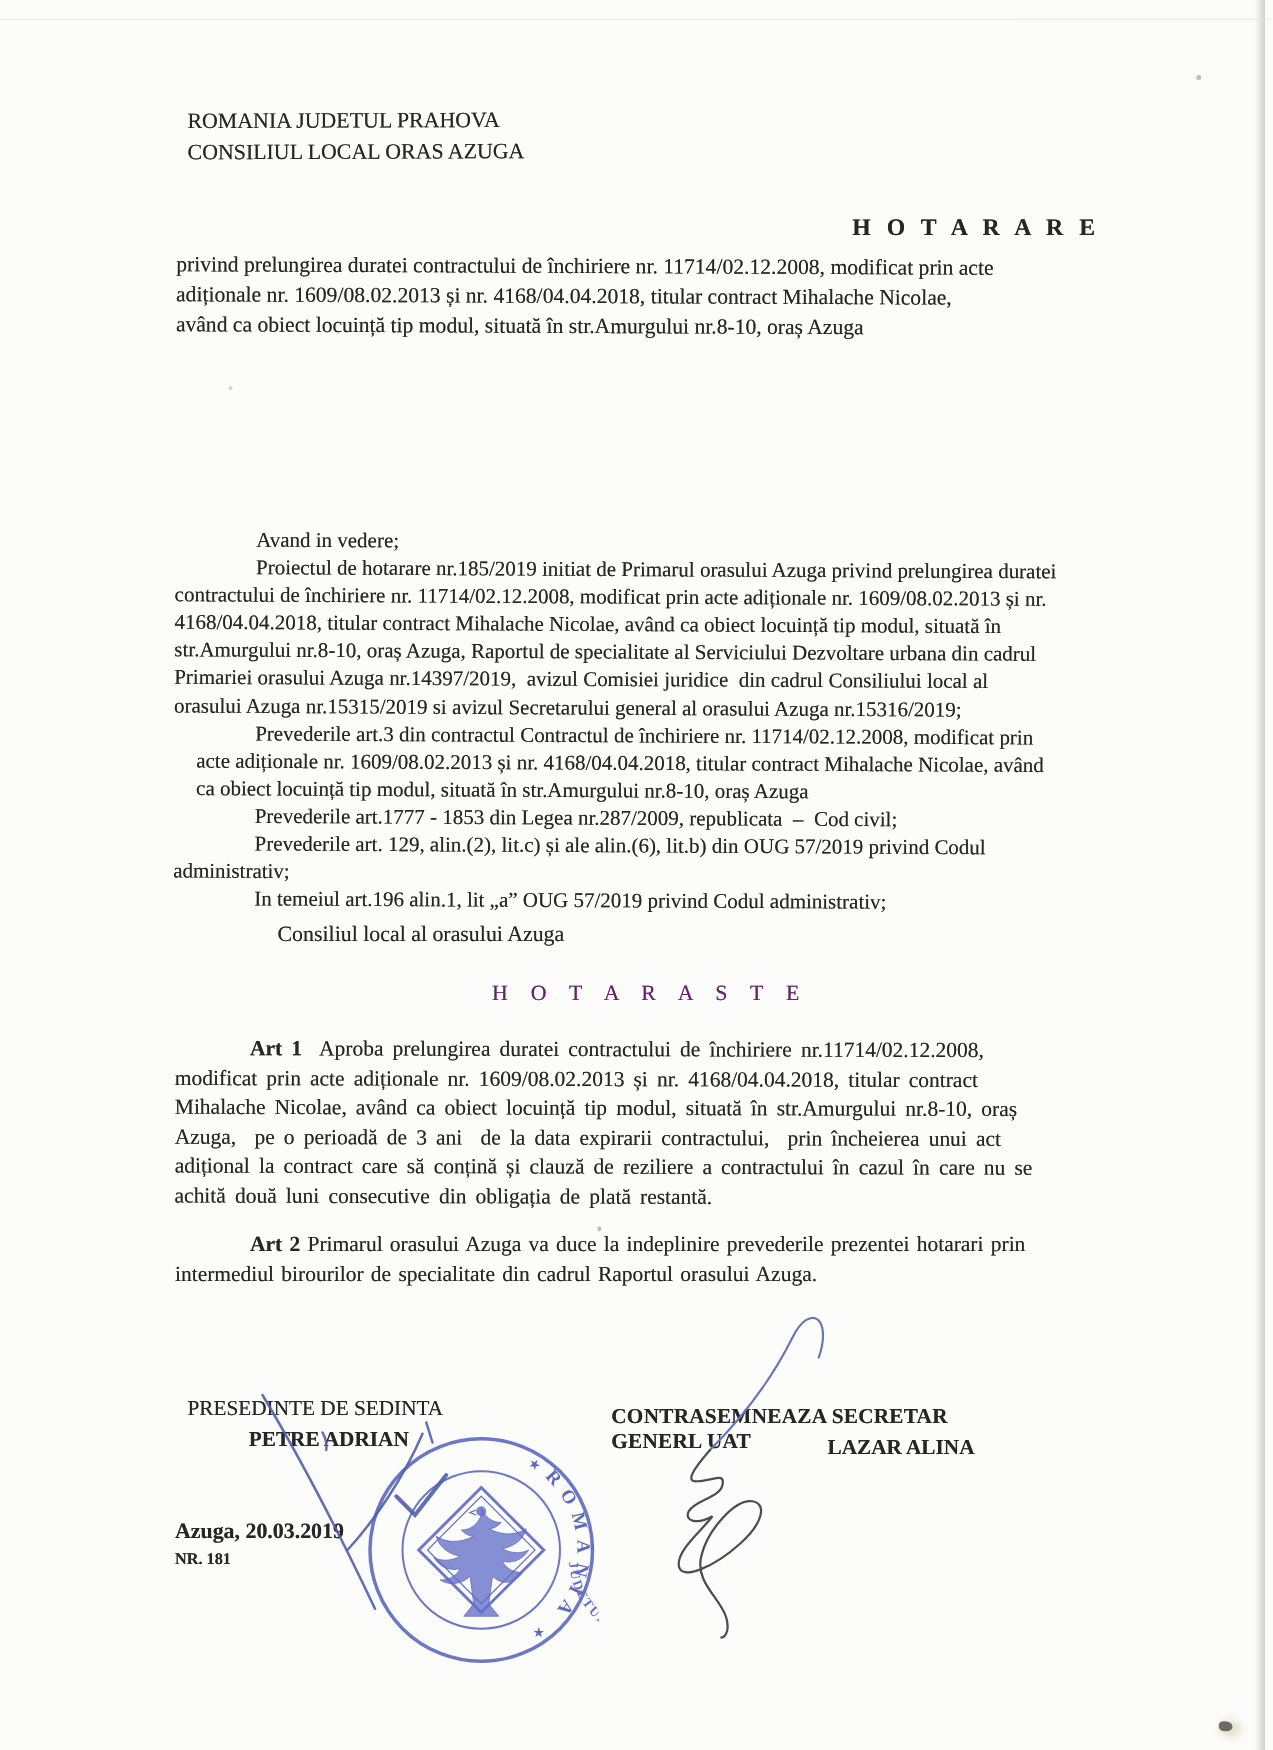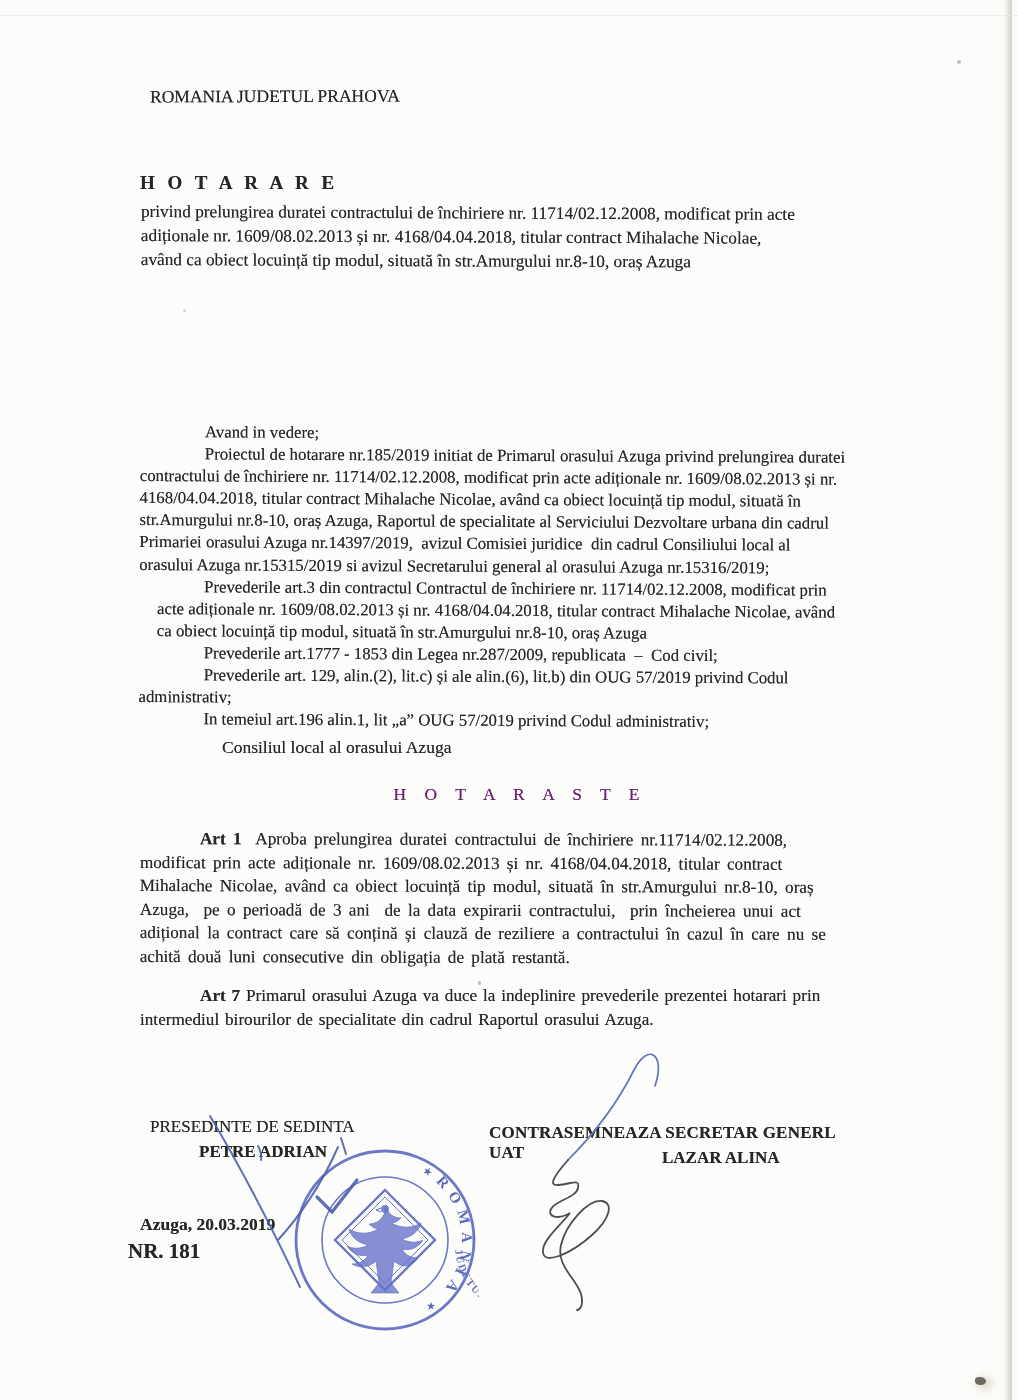--- a/index.html
+++ b/index.html
@@ -3,43 +3,43 @@
 <meta charset="utf-8">
 <style>
   html,body{margin:0;padding:0;}
   body{
     width:1018px;height:1400px;
     background:#fbfbf9;
     font-family:"Liberation Serif","DejaVu Serif",serif;
     color:#262626;
     overflow:hidden;
   }
-  .page{position:relative;width:812px;height:1400px;background:#fcfcfa;padding-left:35px;}
+  .page{position:relative;width:812px;height:1400px;background:#fcfcfa;}
   .txt{position:absolute;text-shadow:0 0 .45px rgba(45,45,45,.65);}
   .ln{white-space:pre;line-height:inherit;}
   .ind{padding-left:65px;}
   .ind-sm{padding-left:18px;}
   .b{font-weight:bold;}
 
   .letterhead{left:150px;top:84px;font-size:17.5px;line-height:25px;transform:rotate(-.2deg);}
-  .doc-title{left:140px;top:172px;width:740px;text-align:left;font-size:19px;font-weight:bold;letter-spacing:4px;}
+  .doc-title{left:140px;top:172px;width:740px;text-align:right;font-size:19px;font-weight:bold;letter-spacing:4px;}
   .subtitle{left:141px;top:200px;font-size:17.3px;line-height:24px;transform:rotate(.25deg);transform-origin:left top;}
   .preamble{left:140px;top:421px;font-size:16.8px;line-height:22.1px;transform:rotate(.3deg);transform-origin:left top;}
   .council{left:222px;top:737px;font-size:17.5px;font-weight:normal;}
   .decides{left:150px;top:784px;width:740px;text-align:center;font-size:17.5px;letter-spacing:7px;color:#701a75;}
   .art1{left:140px;top:827px;font-size:17.2px;line-height:23.6px;word-spacing:3px;transform:rotate(.15deg);transform-origin:left top;}
   .art2{left:140px;top:984px;font-size:17.2px;line-height:24px;word-spacing:1.5px;}
   .art-indent{padding-left:60px;}
 
   .sig-left-title{left:150px;top:1117px;font-size:17px;font-weight:normal;}
   .sig-left-name{left:199px;top:1142px;font-size:17px;font-weight:bold;}
   .sig-right-title{left:489px;top:1123px;font-size:17px;font-weight:bold;letter-spacing:.2px;}
   .sig-right-name{left:662px;top:1148px;font-size:17px;font-weight:bold;}
   .place-date{left:140px;top:1214px;font-size:17.5px;font-weight:bold;}
-  .doc-number{left:128px;top:1239px;font-size:21px;font-weight:bold;}
+  .doc-number{left:140px;top:1239px;font-size:13px;font-weight:bold;}
 
   .stamp-svg{position:absolute;left:291px;top:1146px;z-index:4;opacity:.88;}
   .sig-svg{position:absolute;z-index:5;}
   .sig-svg.left{left:195px;top:1098px;}
   .sig-svg.right{left:520px;top:1038px;}
 
   .edge-right{position:absolute;left:1004px;top:0;width:8px;height:1400px;
     background:linear-gradient(to right,rgba(200,200,196,0),#cfcfca);pointer-events:none;}
   .edge-top{position:absolute;left:0;top:15px;width:1018px;height:1px;background:#e6e6e1;opacity:.7;}
   .speck{position:absolute;border-radius:50%;}
@@ -49,20 +49,21 @@
   .speck-d{left:975px;top:1377px;width:11px;height:8px;background:#55504a;border-radius:40% 60% 50% 50%;
     box-shadow:4px 2px 6px 3px rgba(205,180,140,.45);opacity:.85;}
 </style>
 </head>
 <body>
 
 <div class="page">
 
   <div class="txt letterhead">
     <div class="ln">ROMANIA JUDETUL PRAHOVA</div>
+    <div class="ln">CONSILIUL LOCAL ORAS AZUGA</div>
   </div>
 
   <div class="txt doc-title">H O T A R A R E</div>
 
   <div class="txt subtitle">
     <div class="ln">privind prelungirea duratei contractului de închiriere nr. 11714/02.12.2008, modificat prin acte</div>
     <div class="ln">adiționale nr. 1609/08.02.2013 și nr. 4168/04.04.2018, titular contract Mihalache Nicolae,</div>
     <div class="ln">având ca obiect locuință tip modul, situată în str.Amurgului nr.8-10, oraș Azuga</div>
   </div>
 
@@ -89,21 +90,21 @@
   <div class="txt art1">
     <div class="ln art-indent"><span class="b">Art 1</span><span>  Aproba prelungirea duratei contractului de închiriere nr.11714/02.12.2008,</span></div>
     <div class="ln">modificat prin acte adiționale nr. 1609/08.02.2013 și nr. 4168/04.04.2018, titular contract</div>
     <div class="ln">Mihalache Nicolae, având ca obiect locuință tip modul, situată în str.Amurgului nr.8-10, oraș</div>
     <div class="ln">Azuga,  pe o perioadă de 3 ani  de la data expirarii contractului,  prin încheierea unui act</div>
     <div class="ln">adițional la contract care să conțină și clauză de reziliere a contractului în cazul în care nu se</div>
     <div class="ln">achită două luni consecutive din obligația de plată restantă.</div>
   </div>
 
   <div class="txt art2">
-    <div class="ln art-indent"><span class="b">Art 7</span><span> Primarul orasului Azuga va duce la indeplinire prevederile prezentei hotarari prin</span></div>
+    <div class="ln art-indent"><span class="b">Art 2</span><span> Primarul orasului Azuga va duce la indeplinire prevederile prezentei hotarari prin</span></div>
     <div class="ln">intermediul birourilor de specialitate din cadrul Raportul orasului Azuga.</div>
   </div>
 
   <div class="txt sig-left-title">PRESEDINTE DE SEDINTA</div>
   <div class="txt sig-left-name">PETRE  ADRIAN</div>
   <div class="txt sig-right-title">CONTRASEMNEAZA SECRETAR GENERL UAT</div>
   <div class="txt sig-right-name">LAZAR  ALINA</div>
 
   <div class="txt place-date">Azuga, 20.03.2019</div>
   <div class="txt doc-number">NR. 181</div>

